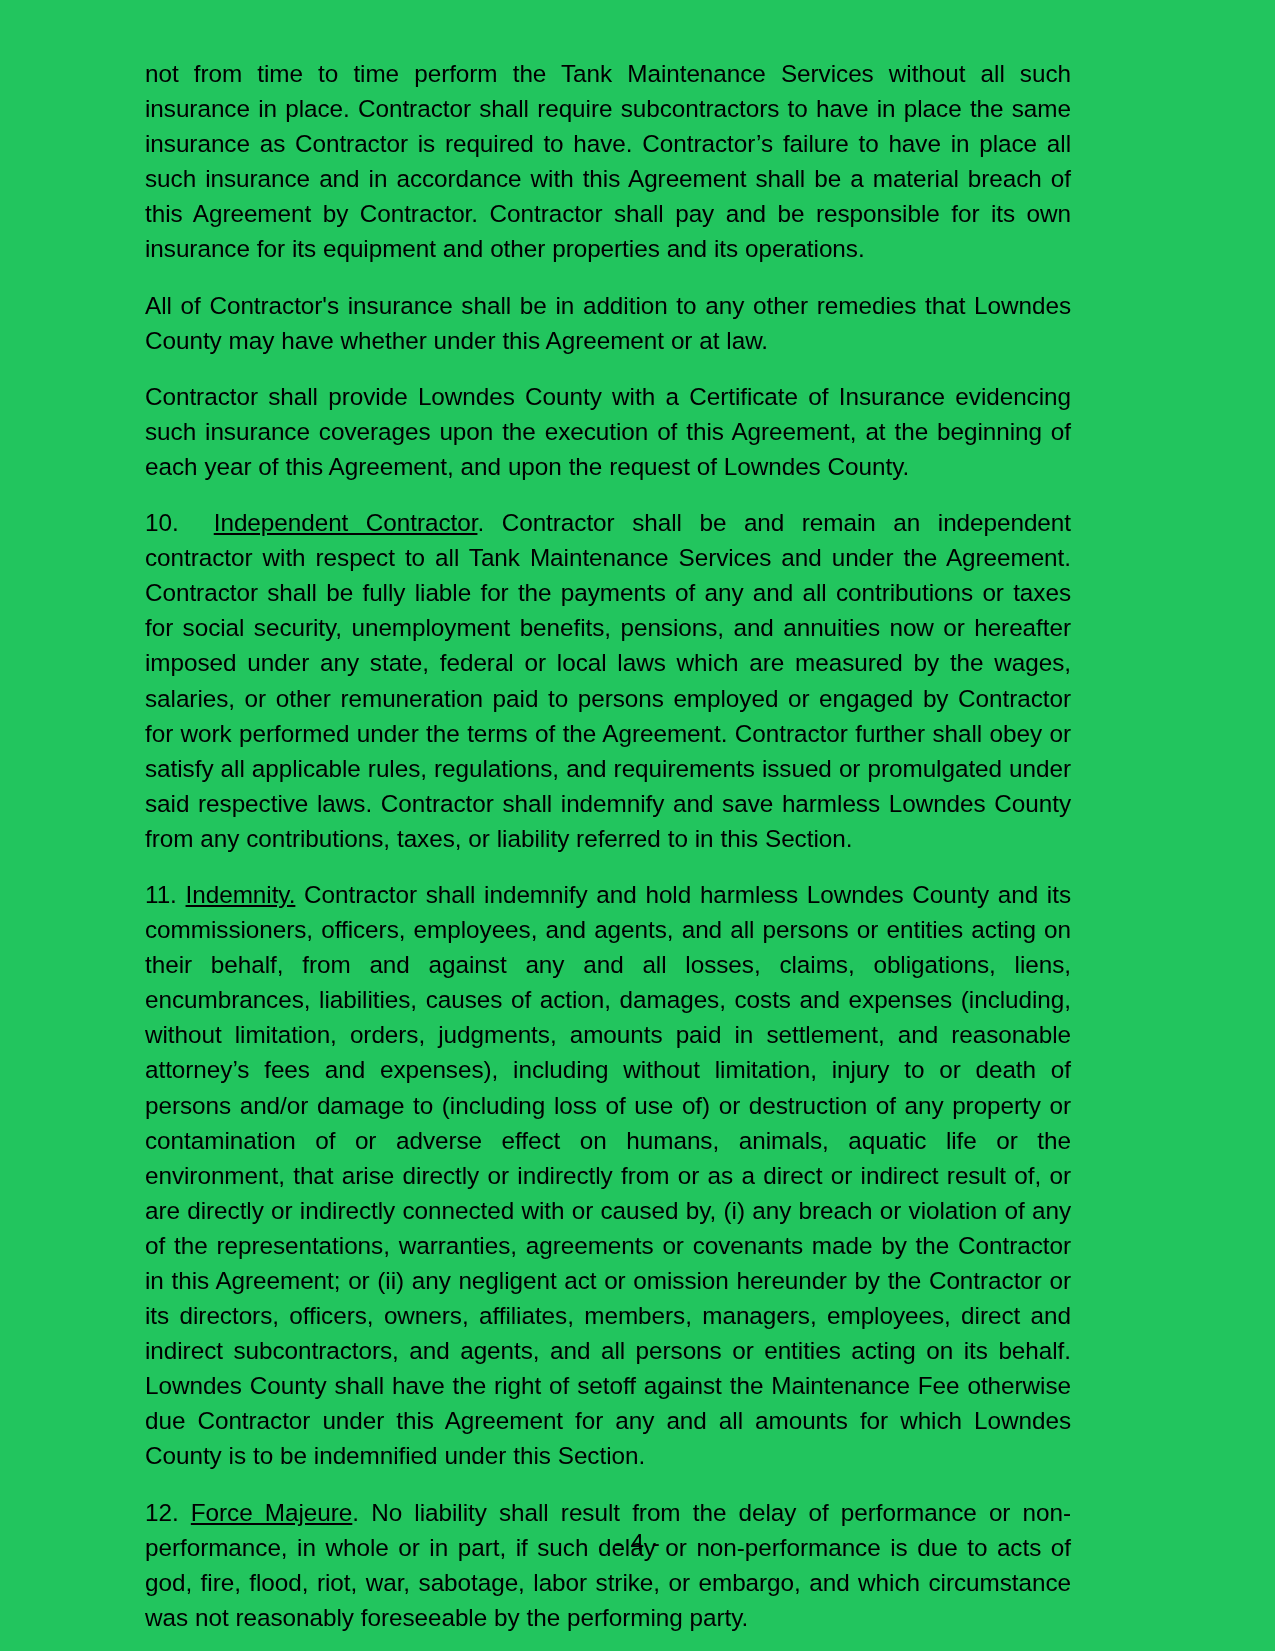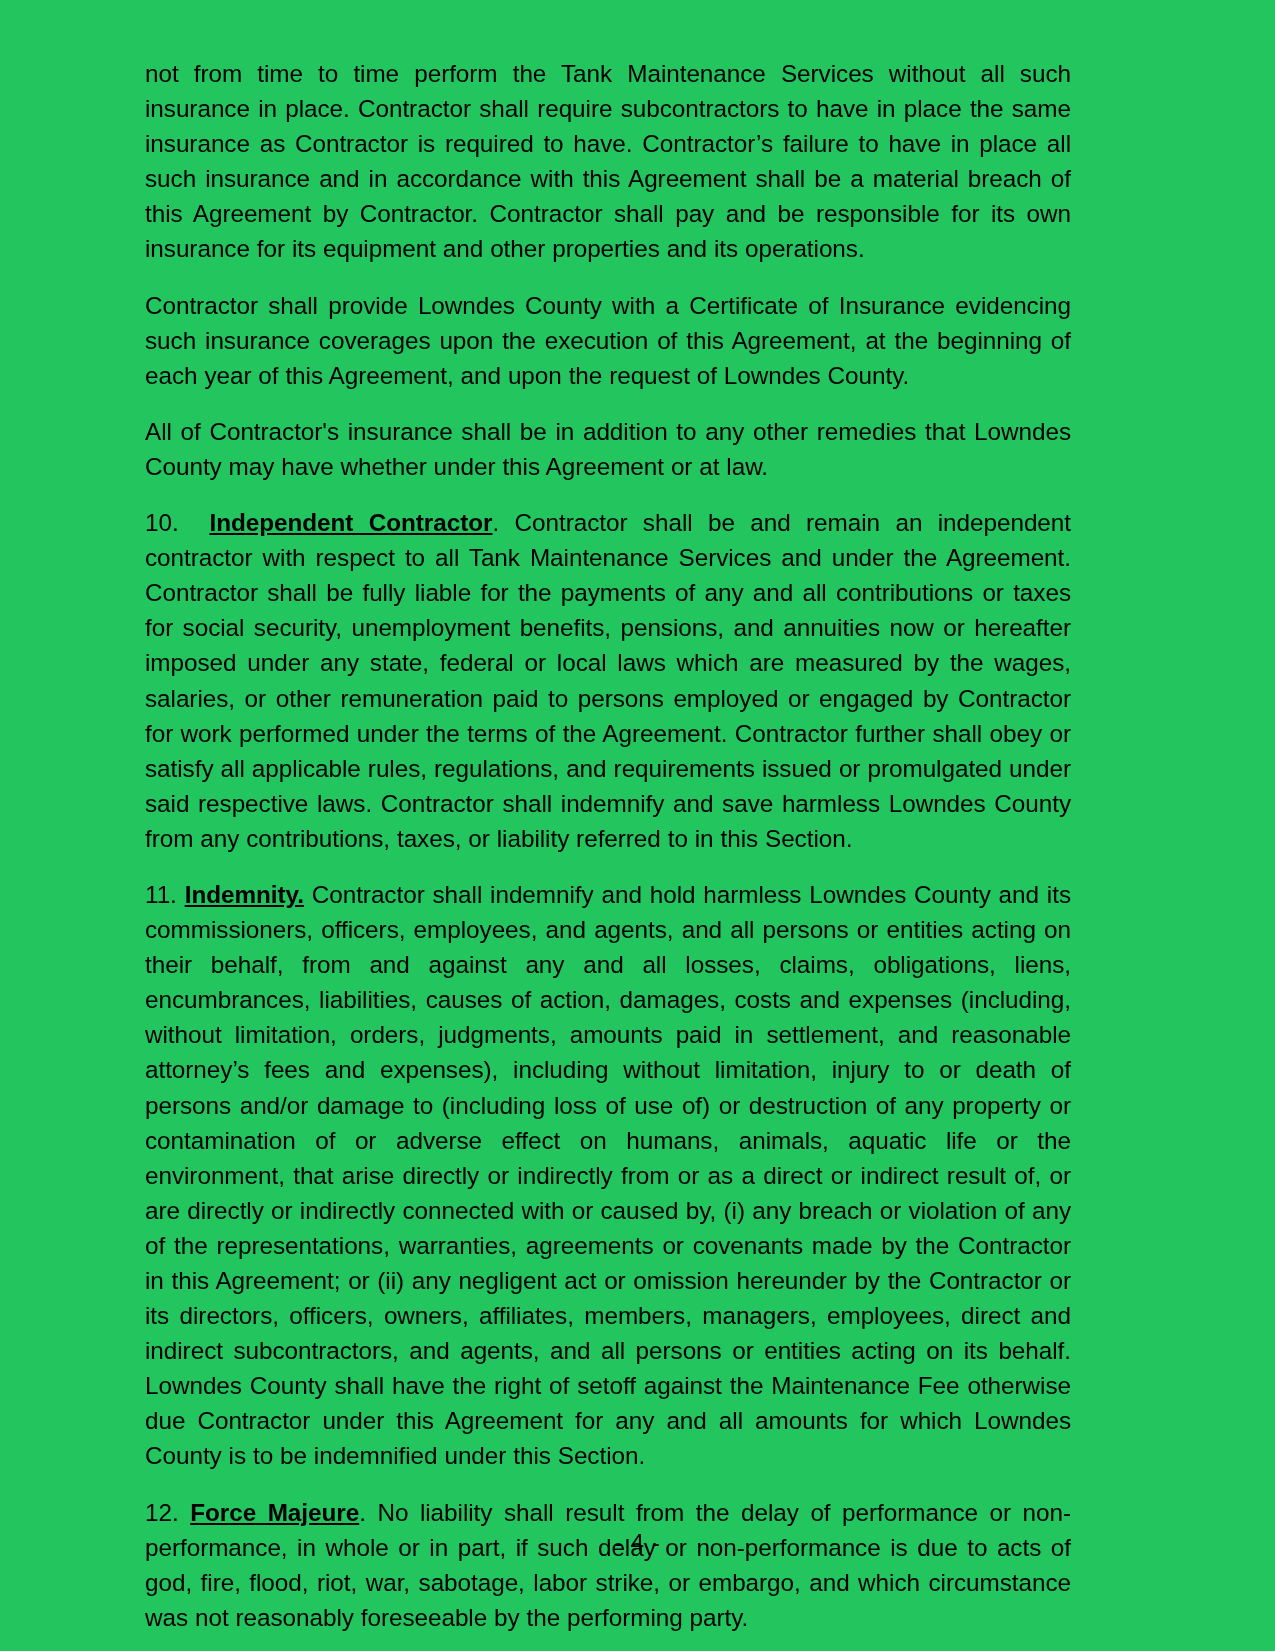--- a/index.html
+++ b/index.html
@@ -36,21 +36,21 @@
     word-spacing: 0.2px;
     -webkit-font-smoothing: antialiased;
   }
   .para:last-child {
     margin-bottom: 0;
   }
   .sec-num {
     font-weight: normal;
   }
   .sec-title {
-    font-weight: bold;
+    font-weight: normal;
     text-decoration: underline;
   }
   .footer {
     position: absolute;
     left: 0;
     top: 1528px;
     width: 1275px;
     text-align: center;
     font-size: 24.3px;
     line-height: 30px;
@@ -59,23 +59,23 @@
 </style>
 </head>
 <body>
 
 <div class="page">
 
   <div class="content">
 
     <p class="para">not from time to time perform the Tank Maintenance Services without all such insurance in place.  Contractor shall require subcontractors to have in place the same insurance as Contractor is required to have.  Contractor’s failure to have in place all such insurance and in accordance with this Agreement shall be a material breach of this Agreement by Contractor.   Contractor shall pay and be responsible for its own insurance for its equipment and other properties and its operations.</p>
 
+    <p class="para">All of Contractor's insurance shall be in addition to any other remedies that Lowndes County may have whether under this Agreement or at law.</p>
+
     <p class="para">Contractor shall provide Lowndes County with a Certificate of Insurance evidencing such insurance coverages upon the execution of this Agreement, at the beginning of each year of this Agreement, and upon the request of Lowndes County.</p>
-
-    <p class="para">All of Contractor's insurance shall be in addition to any other remedies that Lowndes County may have whether under this Agreement or at law.</p>
 
     <p class="para"><span class="sec-num">10.</span><span>&nbsp; </span><span class="sec-title">Independent Contractor</span><span>.</span><span> Contractor shall be and remain an independent contractor with respect to all Tank Maintenance Services and under the Agreement.  Contractor shall be fully liable for the payments of any and all contributions or taxes for social security, unemployment benefits, pensions, and annuities now or hereafter imposed under any state, federal or local laws which are measured by the wages, salaries, or other remuneration paid to persons employed or engaged by Contractor for work performed under the terms of the Agreement.  Contractor further shall obey or satisfy all applicable rules, regulations, and requirements issued or promulgated under said respective laws.  Contractor shall indemnify and save harmless Lowndes County from any contributions, taxes, or liability referred to in this Section.</span></p>
 
     <p class="para"><span class="sec-num">11.</span><span>&nbsp;</span><span class="sec-title">Indemnity.</span><span></span><span> Contractor shall indemnify and hold harmless Lowndes County and its commissioners, officers, employees, and agents, and all persons or entities acting on their behalf, from and against any and all losses, claims, obligations, liens, encumbrances, liabilities, causes of action, damages, costs and expenses (including, without limitation, orders, judgments, amounts paid in settlement, and reasonable attorney’s fees and expenses), including without limitation, injury to or death of persons and/or damage to (including loss of use of) or destruction of any property or contamination of or adverse effect on humans, animals, aquatic life or the environment, that arise directly or indirectly from or as a direct or indirect result of, or are directly or indirectly connected with or caused by, (i) any breach or violation of any of the representations, warranties, agreements or covenants made by the Contractor in this Agreement; or (ii) any negligent act or omission hereunder by the Contractor or its directors, officers, owners, affiliates, members, managers, employees, direct and indirect subcontractors, and agents, and all persons or entities acting on its behalf.  Lowndes County shall have the right of setoff against the Maintenance Fee otherwise due Contractor under this Agreement for any and all amounts for which Lowndes County is to be indemnified under this Section.</span></p>
 
     <p class="para"><span class="sec-num">12.</span><span>&nbsp;</span><span class="sec-title">Force Majeure</span><span>.</span><span>   No liability shall result from the delay of performance or non-performance, in whole or in part, if such delay or non-performance is due to acts of god, fire, flood, riot, war, sabotage, labor strike, or embargo, and which circumstance was not reasonably foreseeable by the performing party.</span></p>
 
   </div>
 
   <div class="footer">- 4 -</div>

